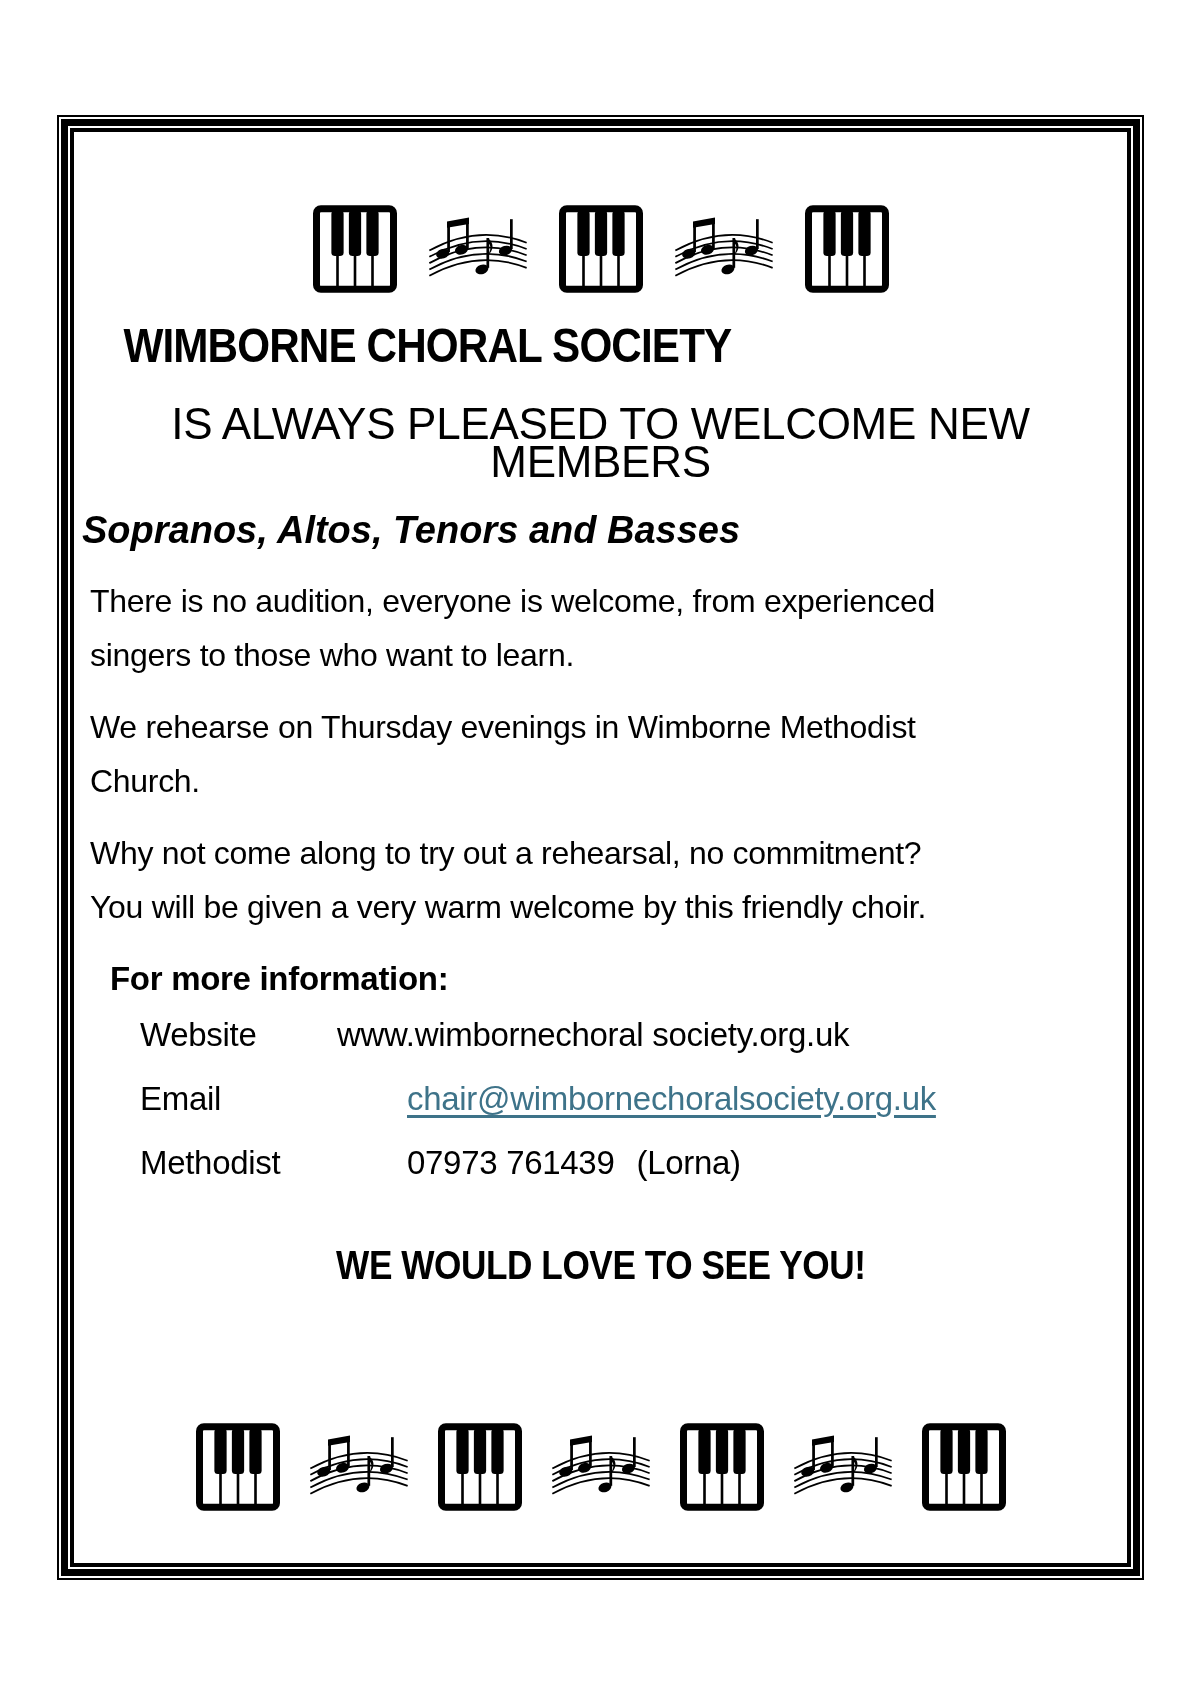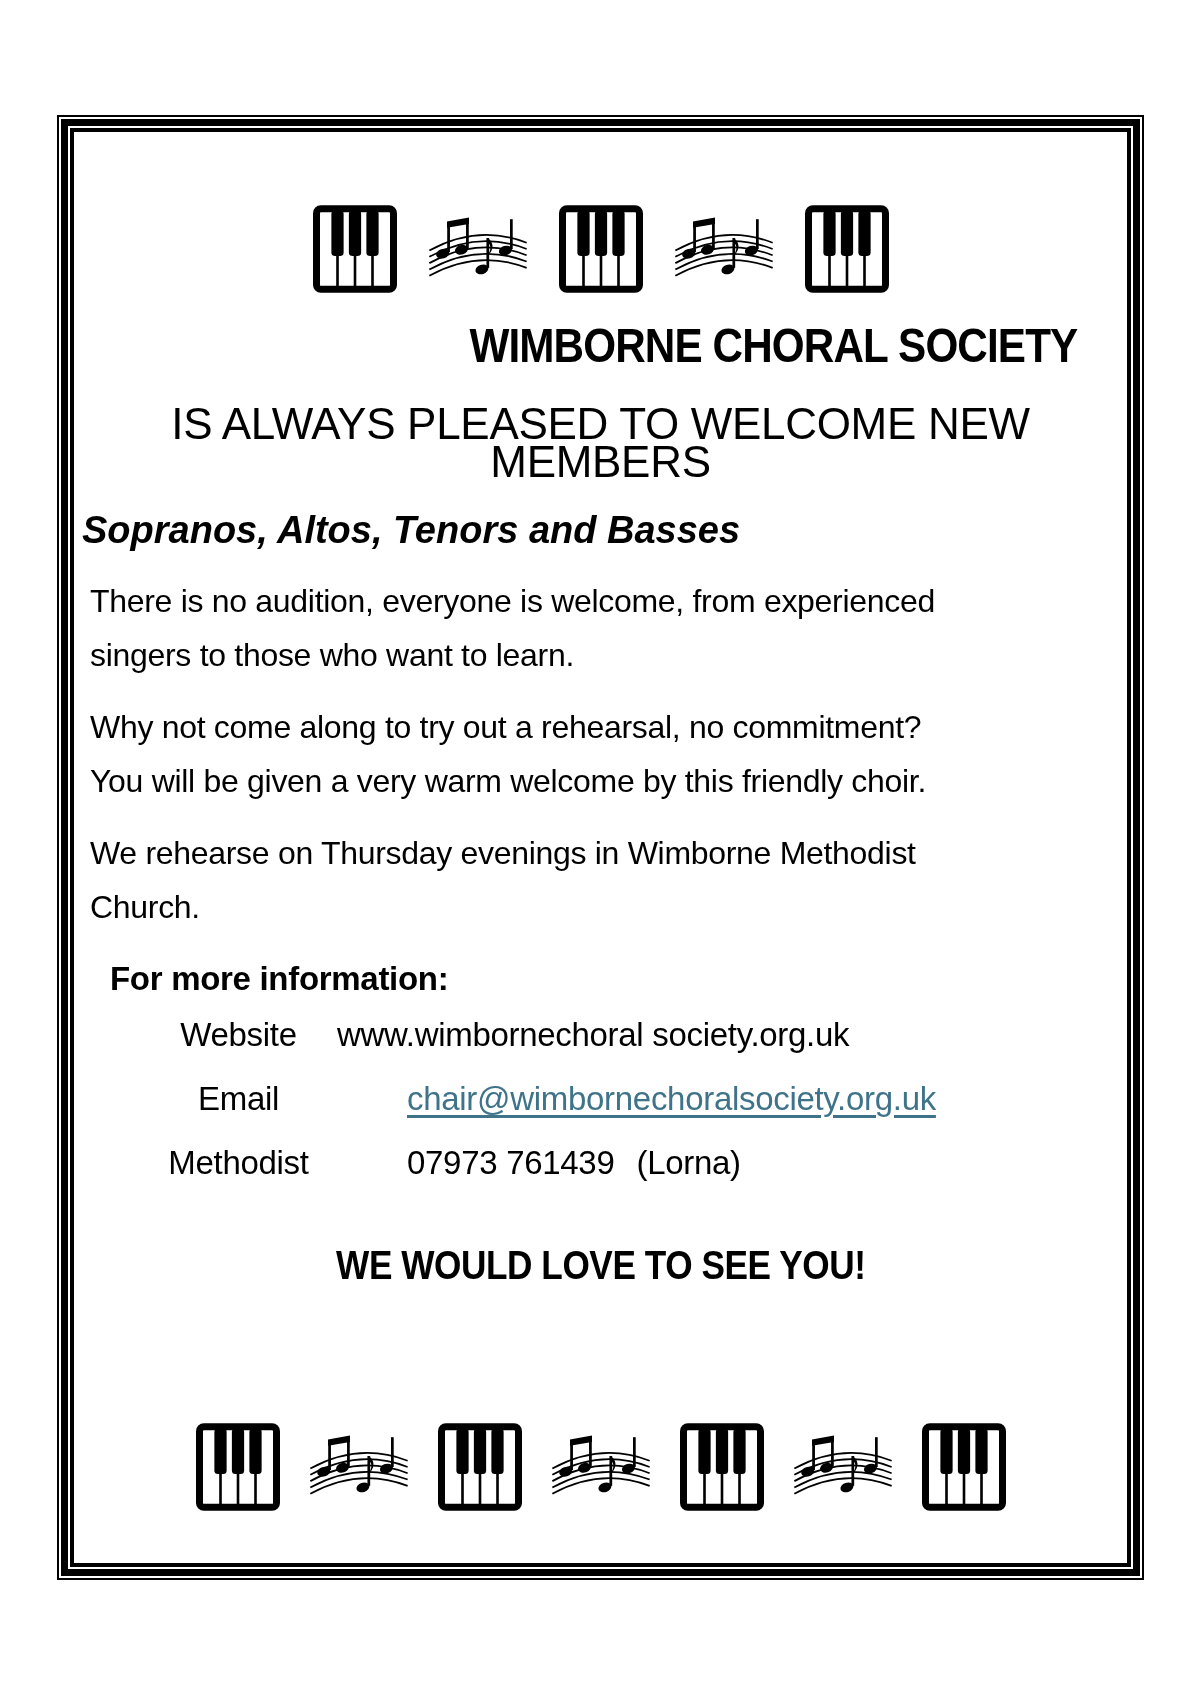--- a/index.html
+++ b/index.html
@@ -13,31 +13,31 @@
   }
   .frame-mid { border:7px solid #000; padding:2px; height:100%; box-sizing:border-box; }
   .frame-inner { border:4px solid #000; height:100%; box-sizing:border-box; overflow:hidden; padding:0 8px; }
 
   .icons-row { display:flex; justify-content:center; align-items:center; }
   .icons-row.top { margin-top:72px; gap:30px; }
   .icons-row.bottom { margin-top:134px; gap:28px; }
   .kb-icon svg { width:84px; height:90px; display:block; }
   .notes-icon svg { width:102px; height:80px; display:block; }
 
-  .title { text-align:right; margin-top:24px; font-size:48px; font-weight:bold; line-height:55px; white-space:nowrap; }
+  .title { text-align:left; margin-top:24px; font-size:48px; font-weight:bold; line-height:55px; white-space:nowrap; }
   .title .squeeze { display:inline-block; transform:scaleX(0.88); transform-origin:center; letter-spacing:-1px; }
   .subtitle { text-align:center; margin-top:30px; font-size:44px; line-height:38px; letter-spacing:-0.3px; }
   .voices { text-align:left; margin-top:32px; font-size:38px; line-height:35px; font-weight:bold; font-style:italic; }
 
   .body-copy { margin:26px 0 0 8px; font-size:32px; line-height:54px; letter-spacing:-0.3px; }
   .body-copy + .body-copy { margin-top:18px; }
 
   .info-heading { margin-top:18px; font-size:33px; line-height:54px; font-weight:bold; letter-spacing:-0.3px;margin-left:28px; }
 
-  .contacts { margin-left:58px; font-size:33px; letter-spacing:-0.3px;text-align:center; }
+  .contacts { margin-left:58px; font-size:33px; letter-spacing:-0.3px; }
   .contact-row { display:flex; align-items:baseline; margin-top:26px; }
   .contact-row:first-child { margin-top:10px; }
   .contact-label { flex:0 0 197px; }
   .contact-row.deep-tab .contact-value { padding-left:70px; }
   .contact-extra { margin-left:22px; }
   a.email-link { color:#3E7389; text-decoration:underline; text-underline-offset:5px; cursor:pointer; }
 
   .closing { text-align:center; margin-top:60px; font-size:40px; font-weight:bold; line-height:46px; white-space:nowrap; }
   .closing .squeeze { display:inline-block; transform:scaleX(0.88); transform-origin:center; letter-spacing:-0.5px; }
 
@@ -114,27 +114,27 @@
       <div class="subtitle">IS ALWAYS PLEASED TO WELCOME NEW MEMBERS</div>
 
       <div class="voices">Sopranos, Altos, Tenors and Basses</div>
 
       <p class="body-copy">
         <span>There is no audition, everyone is welcome, from experienced</span><br>
         <span>singers to those who want to learn.</span>
       </p>
 
       <p class="body-copy">
-        <span>Why not come along to try out a rehearsal, no commitment?</span><br>
-        <span>You will be given a very warm welcome by this friendly choir.</span>
+        <span>We rehearse on Thursday evenings in Wimborne Methodist</span><br>
+        <span>Church.</span>
       </p>
 
       <p class="body-copy">
-        <span>We rehearse on Thursday evenings in Wimborne Methodist</span><br>
-        <span>Church.</span>
+        <span>Why not come along to try out a rehearsal, no commitment?</span><br>
+        <span>You will be given a very warm welcome by this friendly choir.</span>
       </p>
 
       <div class="info-heading">For more information:</div>
 
       <div class="contacts">
         <div class="contact-row">
           <span class="contact-label">Website</span>
           <span class="contact-value">www.wimbornechoral society.org.uk</span>
         </div>
         <div class="contact-row deep-tab">

